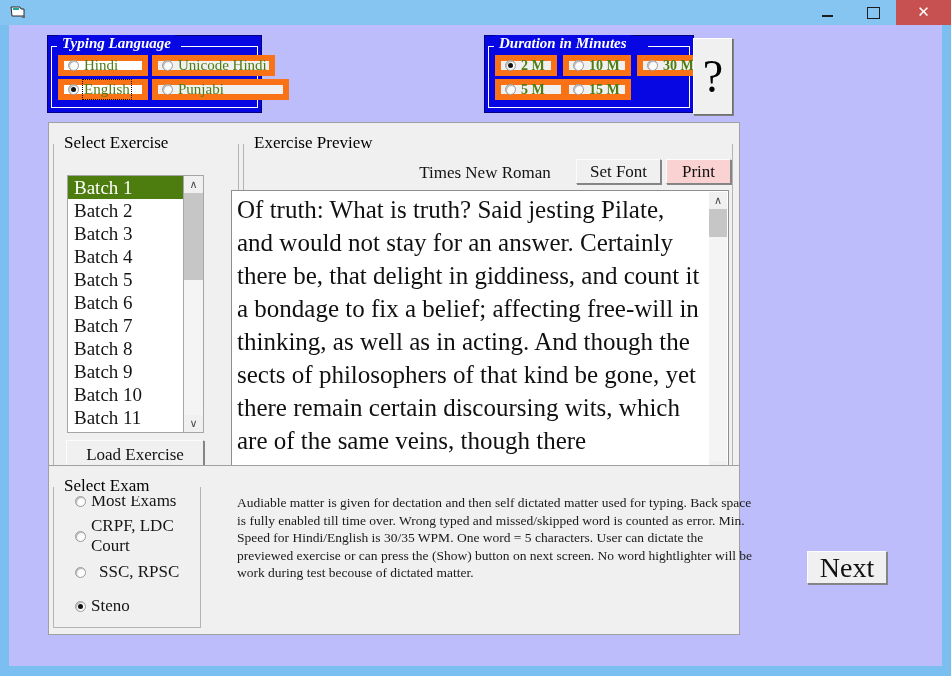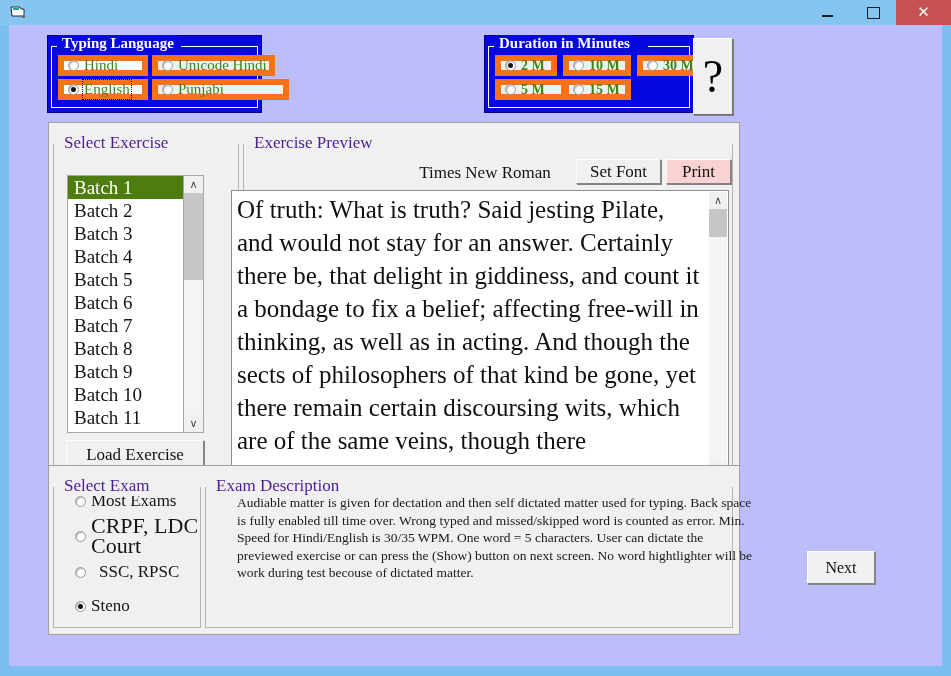--- a/index.html
+++ b/index.html
@@ -35,21 +35,21 @@
     position:absolute;left:9px;top:25px;width:933px;height:641px;
     background:#bdbdfb;
   }
 
   
   .bluegroup{
     position:absolute;background:#0707e4;border:1px solid #000080;
   }
   .bluegroup > .gtitle{
     position:absolute;top:-1px;left:10px;color:#ffffff;font-weight:bold;
-    font-size:15px;background:#0707e4;padding:0 4px;white-space:nowrap;
+    font-size:15px;background:#0707e4;padding:0 4px;white-space:nowrap;font-style:italic;
   }
   .bluegroup .grule{
     position:absolute;height:1px;background:#ffffff;top:10px;
   }
   .bluegroup .gframe{
     position:absolute;left:3px;right:3px;top:10px;bottom:4px;
     border:1px solid #ffffff;border-top:none;
   }
 
   
@@ -83,21 +83,21 @@
   }
 
   
   .panel{
     position:absolute;background:#f0f0f0;border:1px solid #a0a0a0;
   }
 
   
   .lgroup{position:absolute;}
   .lgroup .lgtitle{
-    position:absolute;left:8px;top:-2px;font-size:17px;color:#4c1d95;
+    position:absolute;left:8px;top:-2px;font-size:17px;color:#000000;
     background:#f0f0f0;padding:0 3px;white-space:nowrap;z-index:3;
   }
   .lgroup .lgbody{position:absolute;left:0;right:0;top:9px;bottom:0;border:1px solid #b4b4b4;border-top:none;}
 
   
   .listbox{
     position:absolute;left:58px;top:150px;width:137px;height:258px;
     background:#ffffff;border:1px solid #a6a6a6;overflow:hidden;
     box-sizing:border-box;
   }
@@ -284,41 +284,37 @@
       </div>
     </div>
 
     <div class="panel" style="left:39px;top:440px;width:690px;height:168px;">
 
       <div class="lgroup" style="left:4px;top:12px;width:148px;height:150px;">
         <div class="lgtitle">Select Exam</div>
         <div class="lgbody"></div>
       </div>
 
-      <div class="lgroup" style="left:156px;top:12px;width:528px;height:150px;">
-        <div class="lgtitle">Exam Description</div>
-        <div class="lgbody"></div>
-      </div>
 
       <div style="position:absolute;left:22px;top:25px;width:130px;display:flex;align-items:center;font-size:17px;color:#151515;">
         <span class="radio"></span>
         <span>Most Exams</span>
       </div>
-      <div style="position:absolute;left:22px;top:50px;width:130px;display:flex;align-items:center;font-size:22px;color:#151515;line-height:20px;">
+      <div style="position:absolute;left:22px;top:50px;width:130px;display:flex;align-items:center;font-size:17px;color:#151515;line-height:20px;">
         <span class="radio"></span>
         <span>CRPF, LDC Court</span>
       </div>
       <div style="position:absolute;left:22px;top:96px;width:130px;display:flex;align-items:center;font-size:17px;color:#151515;gap:8px;">
         <span class="radio"></span>
         <span>SSC, RPSC</span>
       </div>
       <div style="position:absolute;left:22px;top:130px;width:130px;display:flex;align-items:center;font-size:17px;color:#151515;">
         <span class="radio on"></span>
         <span>Steno</span>
       </div>
 
       <div class="desc" style="left:162px;top:28px;width:516px;">Audiable matter is given for dectation and then self dictated matter used for typing. Back space is fully enabled till time over. Wrong typed and missed/skipped word is counted as error. Min. Speed for Hindi/English is 30/35 WPM. One word = 5 characters. User can dictate the previewed exercise or can press the (Show) button on next screen. No word hightlighter will be work during test becouse of dictated matter.</div>
     </div>
 
-    <div class="btn" style="position:absolute;left:798px;top:526px;width:68px;height:33px;font-size:16px;">Next</div>
+    <div class="btn" style="position:absolute;left:798px;top:526px;width:80px;height:33px;font-size:28px;">Next</div>
 
   </div>
 </div>
 
 </body></html>

